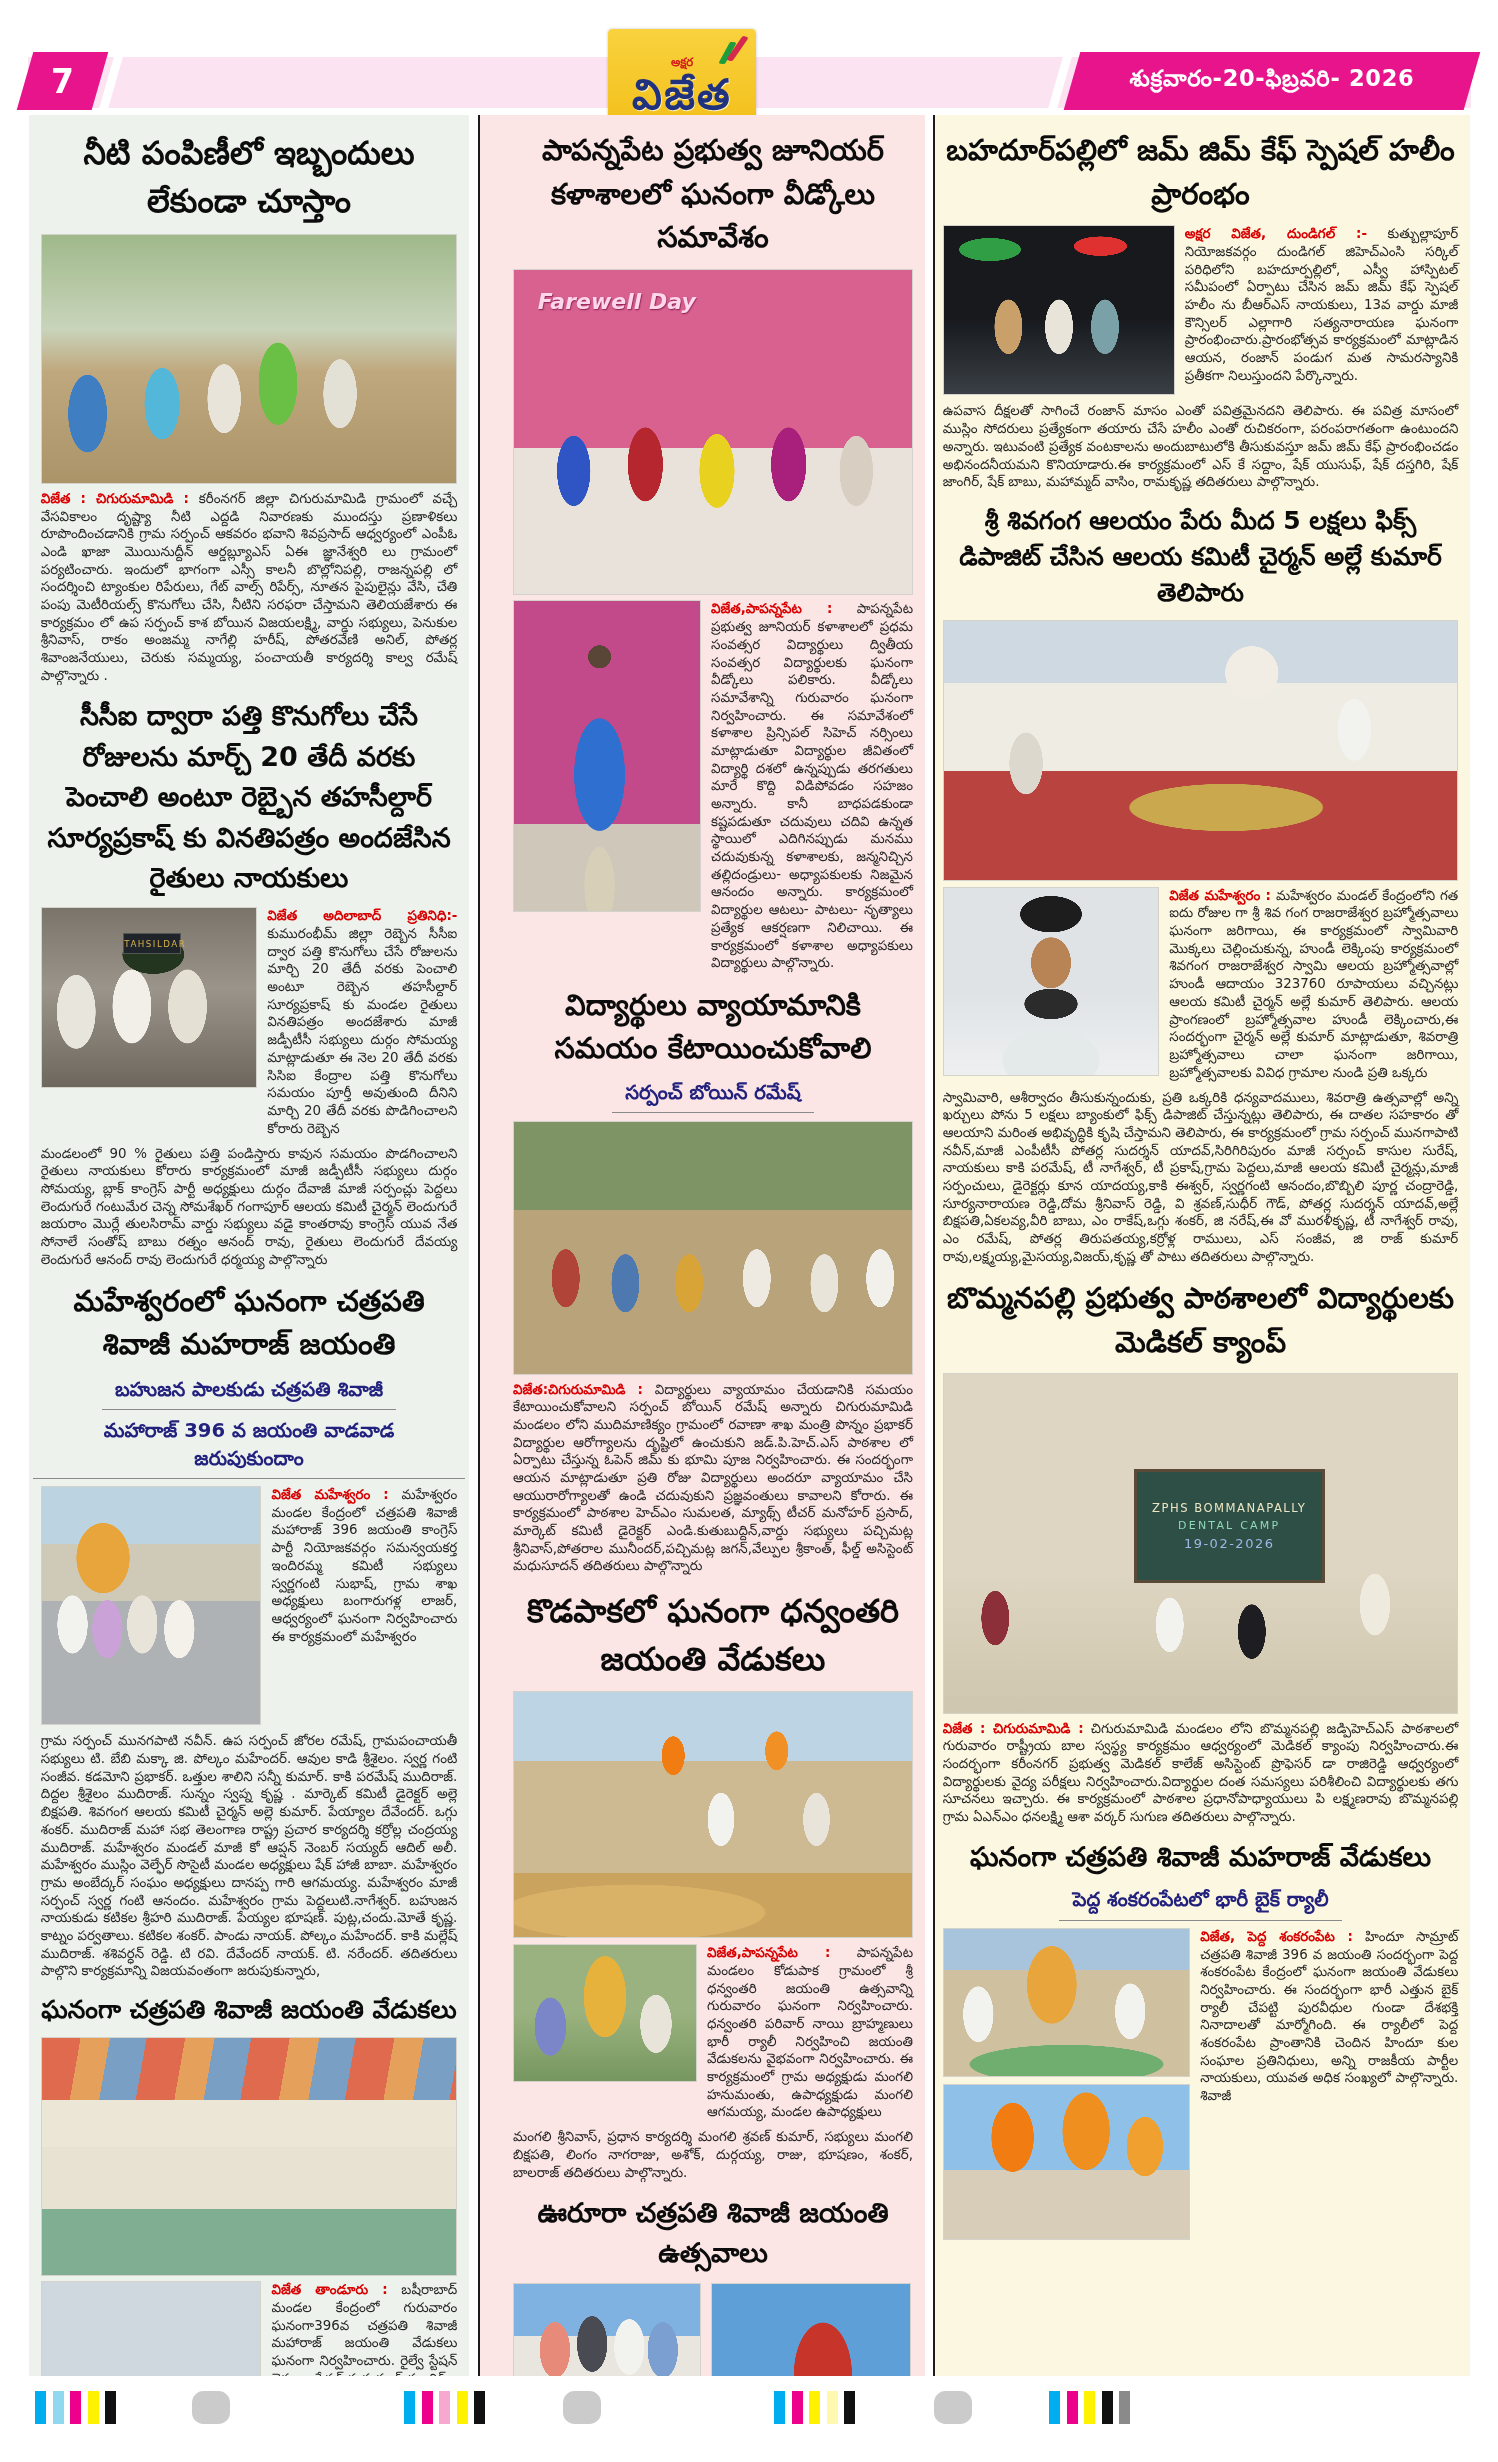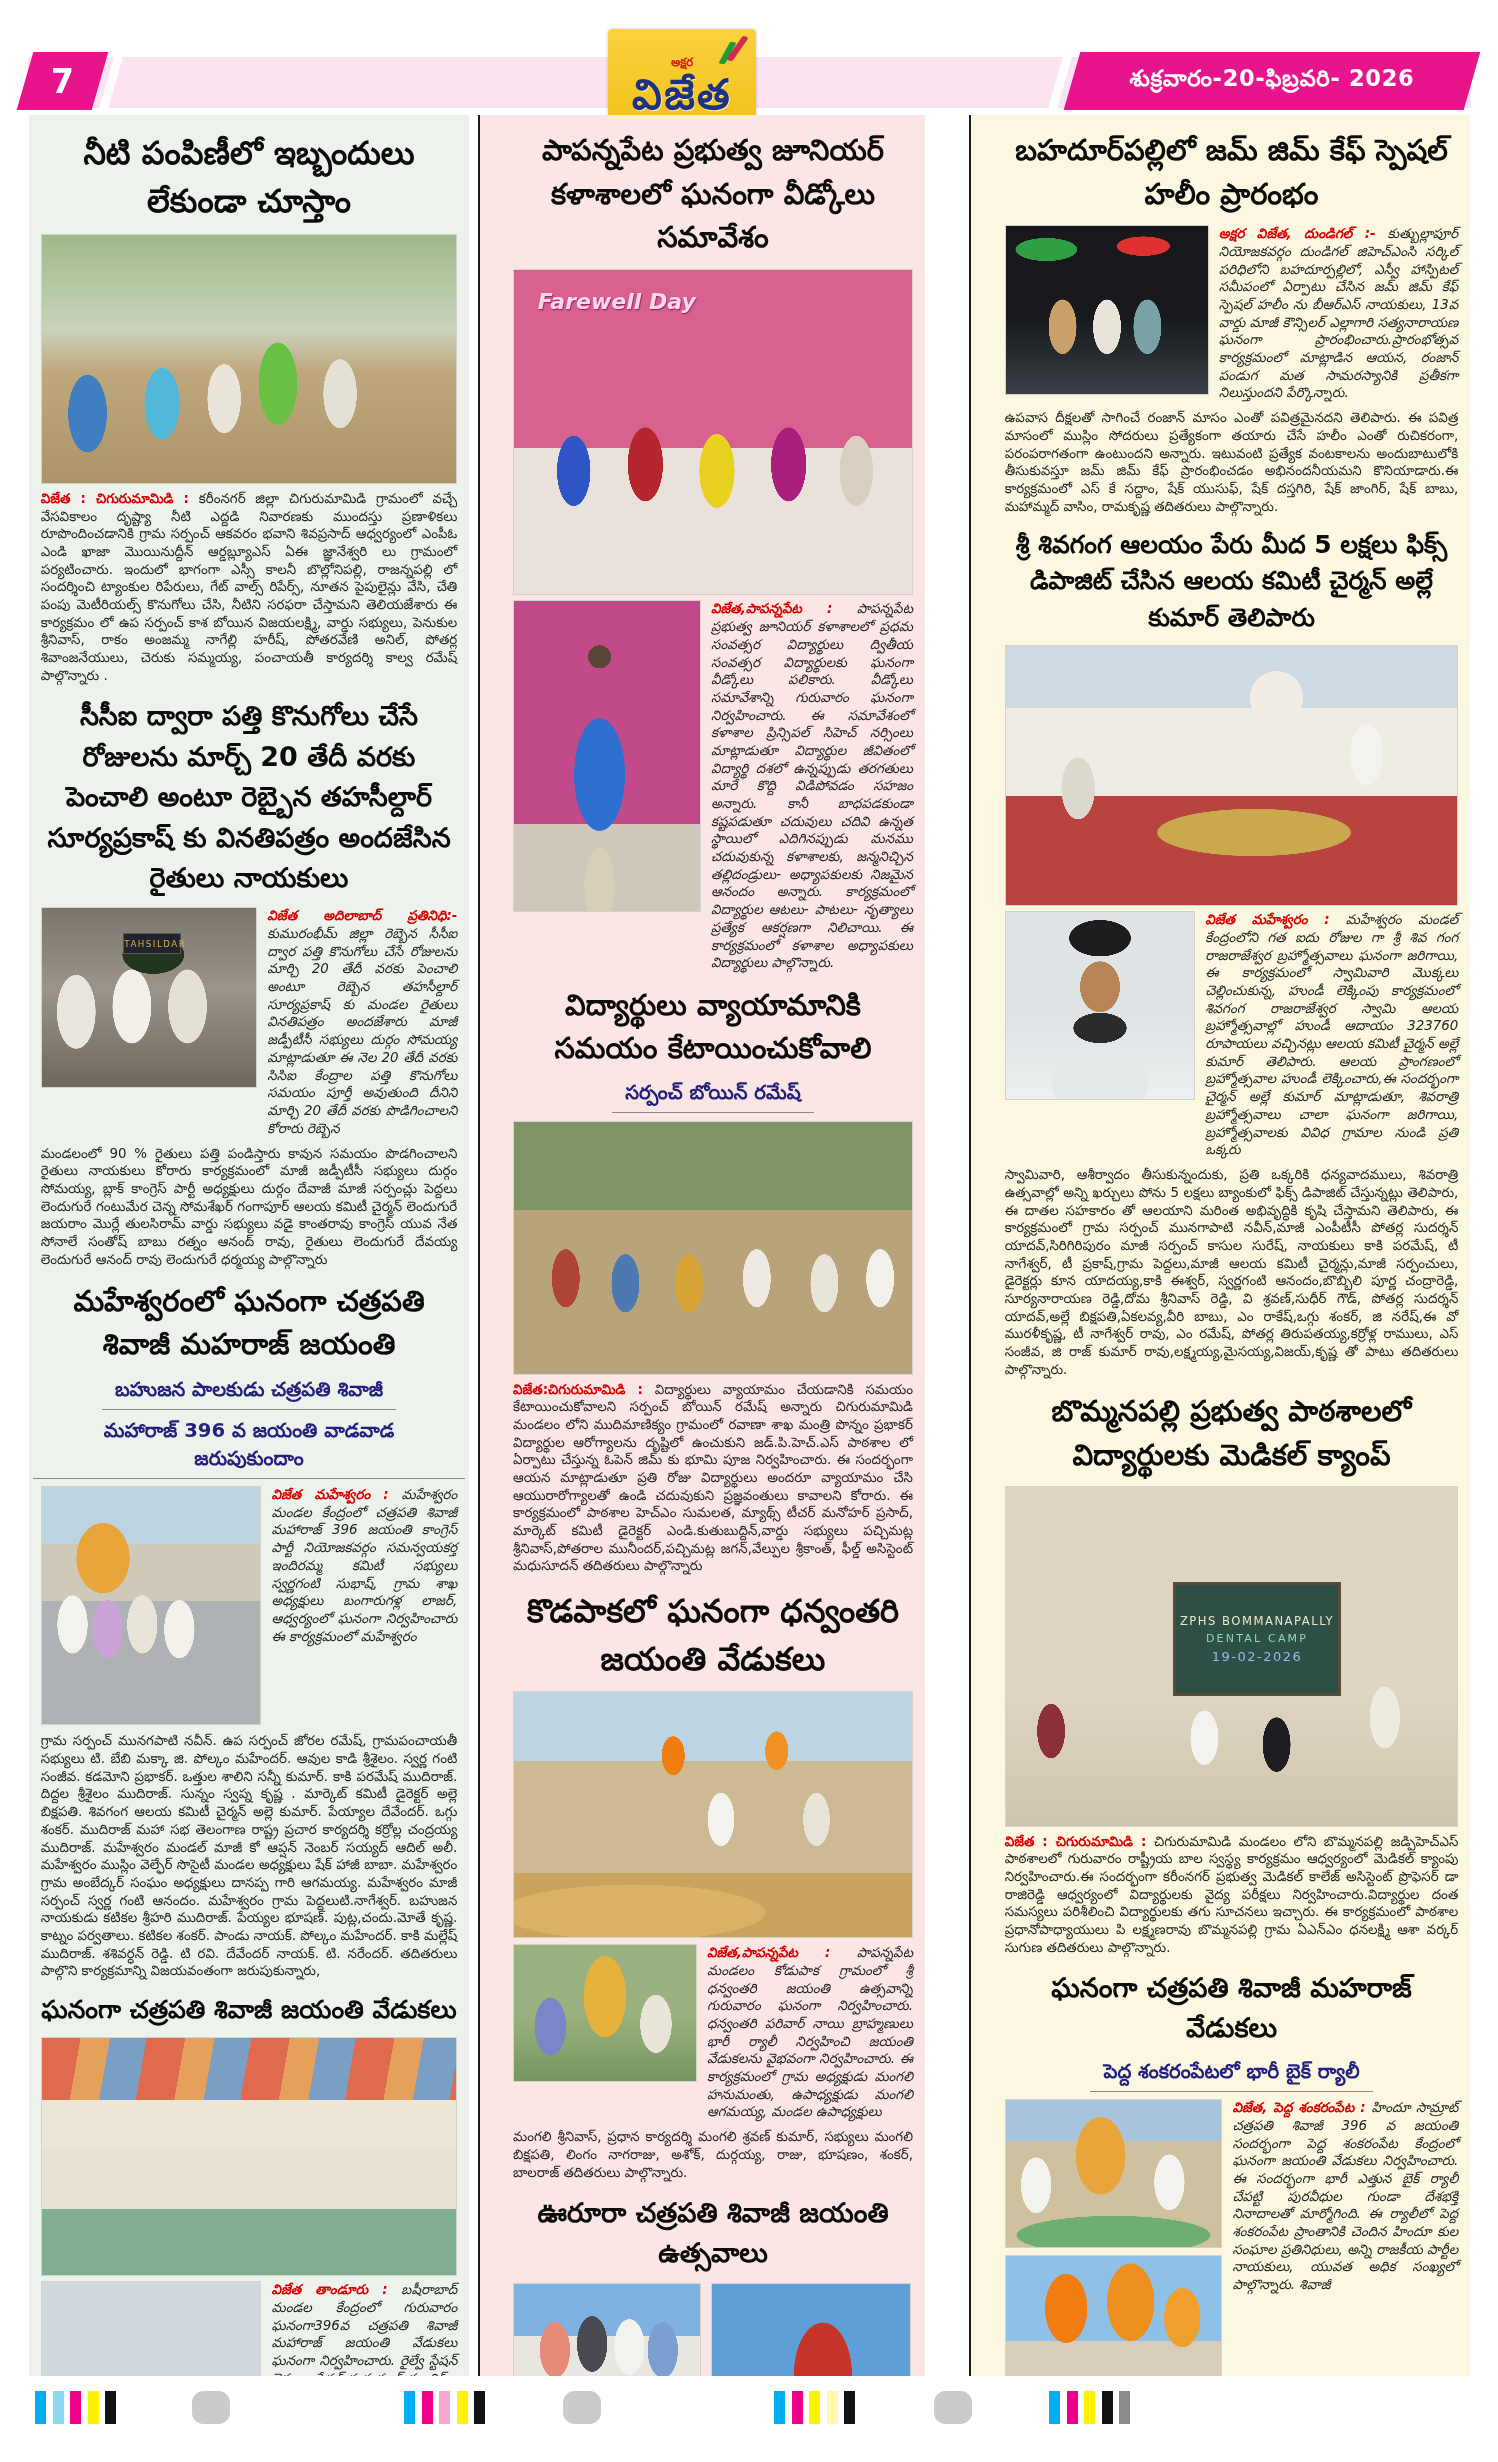--- a/index.html
+++ b/index.html
@@ -26,31 +26,31 @@
   .logo-tagline { color:#d41a1a; font-size:11.6px; font-weight:700; margin-bottom:1.5px; }
   .logo-title { color:#20317e; font-size:42px; font-weight:800; letter-spacing:2.2px; line-height:1; text-shadow:0.7px 0.7px 0 #fff3c0; }
   .logo-spark { position:absolute; top:5.8px; right:8.7px; width:26px; height:32px; }
   .logo-spark::before { content:""; position:absolute; left:2.9px; bottom:2.9px; width:7.3px; height:22px; background:#1f9d3c; transform:skewX(-22deg) rotate(8deg); border-radius:2.2px; }
   .logo-spark::after { content:""; position:absolute; left:13px; bottom:5.8px; width:6.5px; height:25px; background:#d42a4e; transform:skewX(-22deg) rotate(16deg); border-radius:2.2px; }
   
   .columns { position:absolute; top:115px; left:29px; width:1441px; height:2261px; display:flex; gap:8.7px; }
   .col { overflow:hidden; box-sizing:border-box; padding:2.9px 4.4px; }
   .col-left  { width:440px; background:#edf2ec; }
   .col-mid   { width:447px; background:#fbe5e5; border-left:2.2px solid #1c1c1c; padding-left:26px; }
-  .col-right { flex:1; background:#fcf7e0; border-left:2.2px solid #1c1c1c; padding-left:26px;margin-left:36px; }
+  .col-right { flex:1; background:#fcf7e0; border-left:2.2px solid #1c1c1c; padding-left:0; }
   .h1 { font-weight:800; color:#0c0c0c; text-align:center; line-height:1.5; margin:11.6px 5.8px 8.7px; font-size:29px; }
   .h1.big { font-size:32px; }
   .h1.md { font-size:27px; }
   .h1.sm { font-size:25px; line-height:1.45; }
   .subhead { display:table; margin:4.4px auto 7.3px; padding:0 13px 5.8px; color:#22227e; font-size:19.6px; font-weight:600;
     border-bottom:1.5px solid #8a8a8a; text-align:center; line-height:1.4; }
   .body-txt { font-size:13.4px; line-height:1.32; text-align:justify; color:#242424; margin:5.8px 7.3px 10px; }
   .byline { color:#d80000; font-weight:800; }
   .media { display:flex; gap:10px; margin:5.8px 7.3px 7.3px; align-items:flex-start; }
-  .media .side { flex:1;font-style:italic; }
+  .media .side { flex:1; }
   .media .side .body-txt { margin:0; }
   .photo { border:0.7px solid #d3d3cb; box-sizing:border-box; position:relative; flex-shrink:0; }
   .full { margin:5.8px 7.3px; }
   .stack { display:flex; flex-direction:column; gap:7.3px; flex-shrink:0; }
   
   .ph-handpump { background:
     radial-gradient(32px 64px at 11% 72%, #3f7fc1 0 60%, transparent 61%),
     radial-gradient(29px 59px at 29% 68%, #52b7d8 0 60%, transparent 61%),
     radial-gradient(32px 68px at 57% 60%, #6abf45 0 60%, transparent 61%),
     radial-gradient(27.6px 57px at 44% 66%, #e8e4da 0 60%, transparent 61%),

